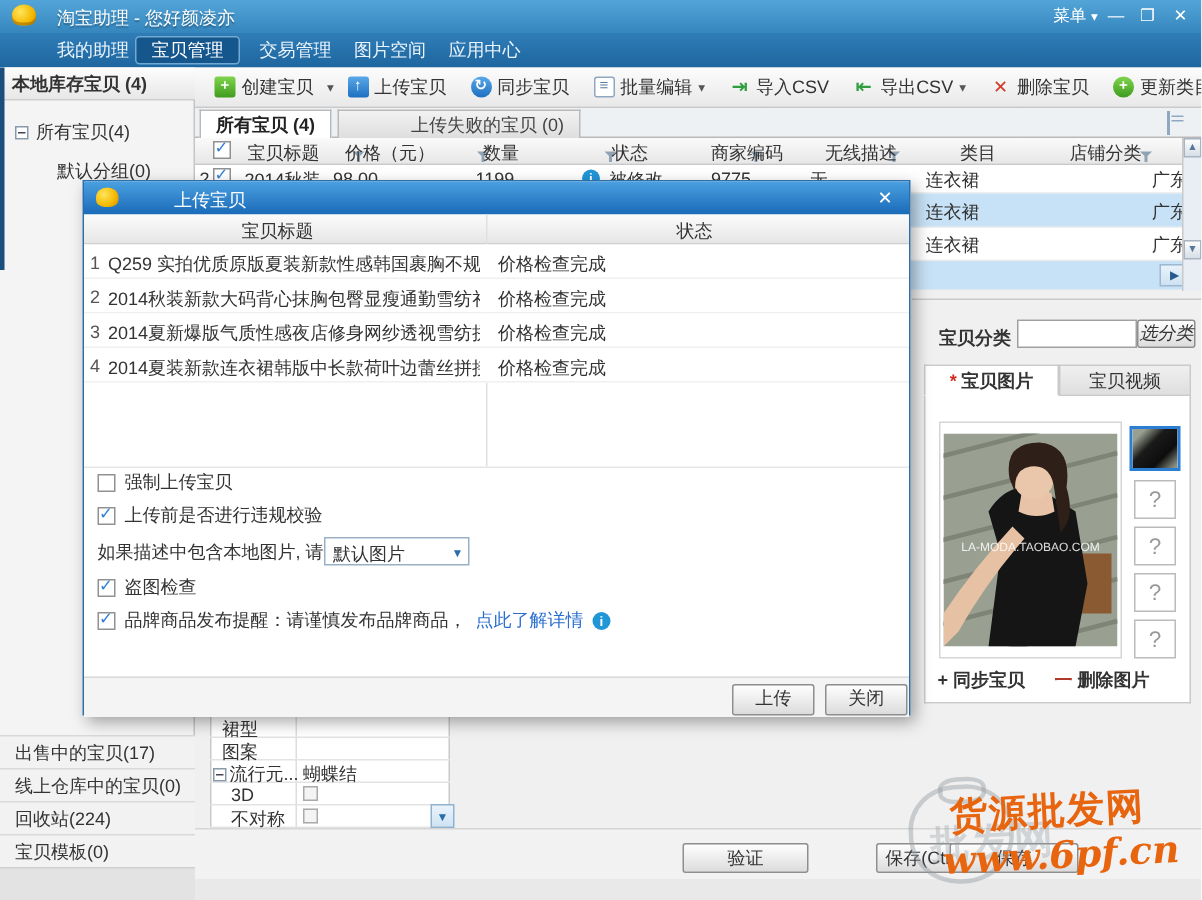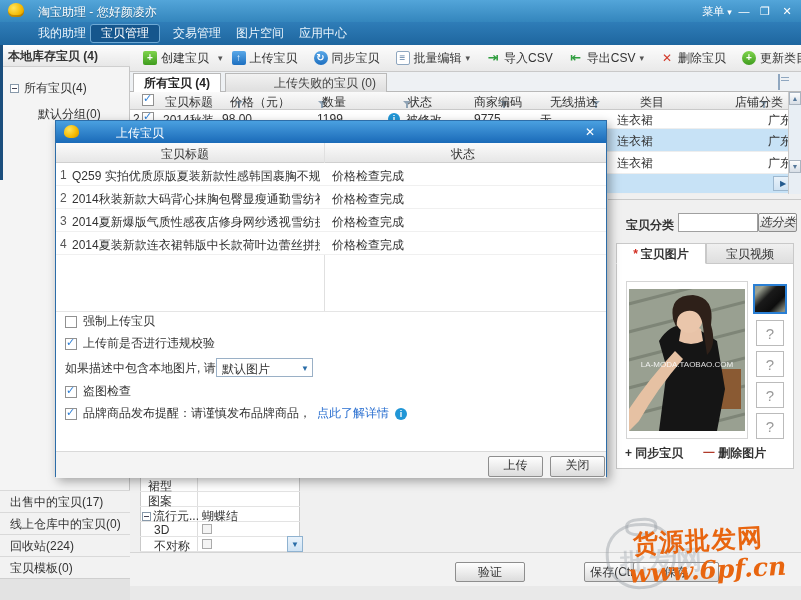--- a/index.html
+++ b/index.html
@@ -231,21 +231,21 @@
 
   <div class="abs thead">
     <span class="abs cb checked" style="left:12px;top:2px;"></span>
     <span class="abs th" style="left:35px;">宝贝标题</span><span class="abs funnel" style="left:90px;top:5px;"></span>
     <span class="abs th" style="left:100px;">价格（元）</span><span class="abs funnel" style="left:160px;top:5px;"></span>
     <span class="abs th" style="left:192px;">数量</span><span class="abs funnel" style="left:233px;top:5px;"></span>
     <span class="abs th" style="left:278px;">状态</span><span class="abs funnel" style="left:318px;top:5px;"></span>
     <span class="abs th" style="left:344px;">商家编码</span><span class="abs funnel" style="left:397px;top:5px;"></span>
     <span class="abs th" style="left:420px;">无线描述</span>
     <span class="abs th" style="left:510px;">类目</span><span class="abs funnel" style="left:553px;top:5px;"></span>
-    <span class="abs th" style="left:605px;">店铺分类</span>
+    <span class="abs th" style="left:583px;">店铺分类</span>
   </div>
 
   <div class="abs trow" style="top:110px;">
     <span class="abs cell" style="left:3px;">2</span>
     <span class="abs cb checked" style="left:12px;top:2px;"></span>
     <span class="abs cell" style="left:33px;width:60px;">2014秋装...</span>
     <span class="abs cell" style="left:92px;">98.00</span>
     <span class="abs cell" style="left:187px;">1199</span>
     <span class="abs info-i" style="left:258px;top:3px;">i</span>
     <span class="abs cell" style="left:276px;">被修改</span>
@@ -325,21 +325,21 @@
       <span class="pval"><span class="mini-cb"></span></span>
     </div>
   <div class="abs prow" style="top:537px;">
       <span class="plabel" style="left:14px;">不对称</span>
       <span class="pval"><span class="mini-cb"></span></span>
     </div>
   <span class="abs pdrop">▼</span>
 
   <div class="abs bottombar"></div>
   <div class="abs bottomstrip"></div>
-  <span class="abs btn bbtn" style="left:455px;width:70px;">验证</span>
+  <span class="abs btn bbtn" style="left:455px;width:84px;">验证</span>
   <span class="abs btn bbtn" style="left:540px;width:78px;margin-left:44px;">保存(Ctrl+S)</span>
   <span class="abs btn bbtn" style="left:633px;width:86px;">保存</span>
 
   <div class="abs watermark">
     <span class="wm-bag"></span>
     <span class="wm-ghost">批发网</span>
     <span class="wm1">货源批发网</span>
     <span class="wm2">www.6pf.cn</span>
   </div>
 

